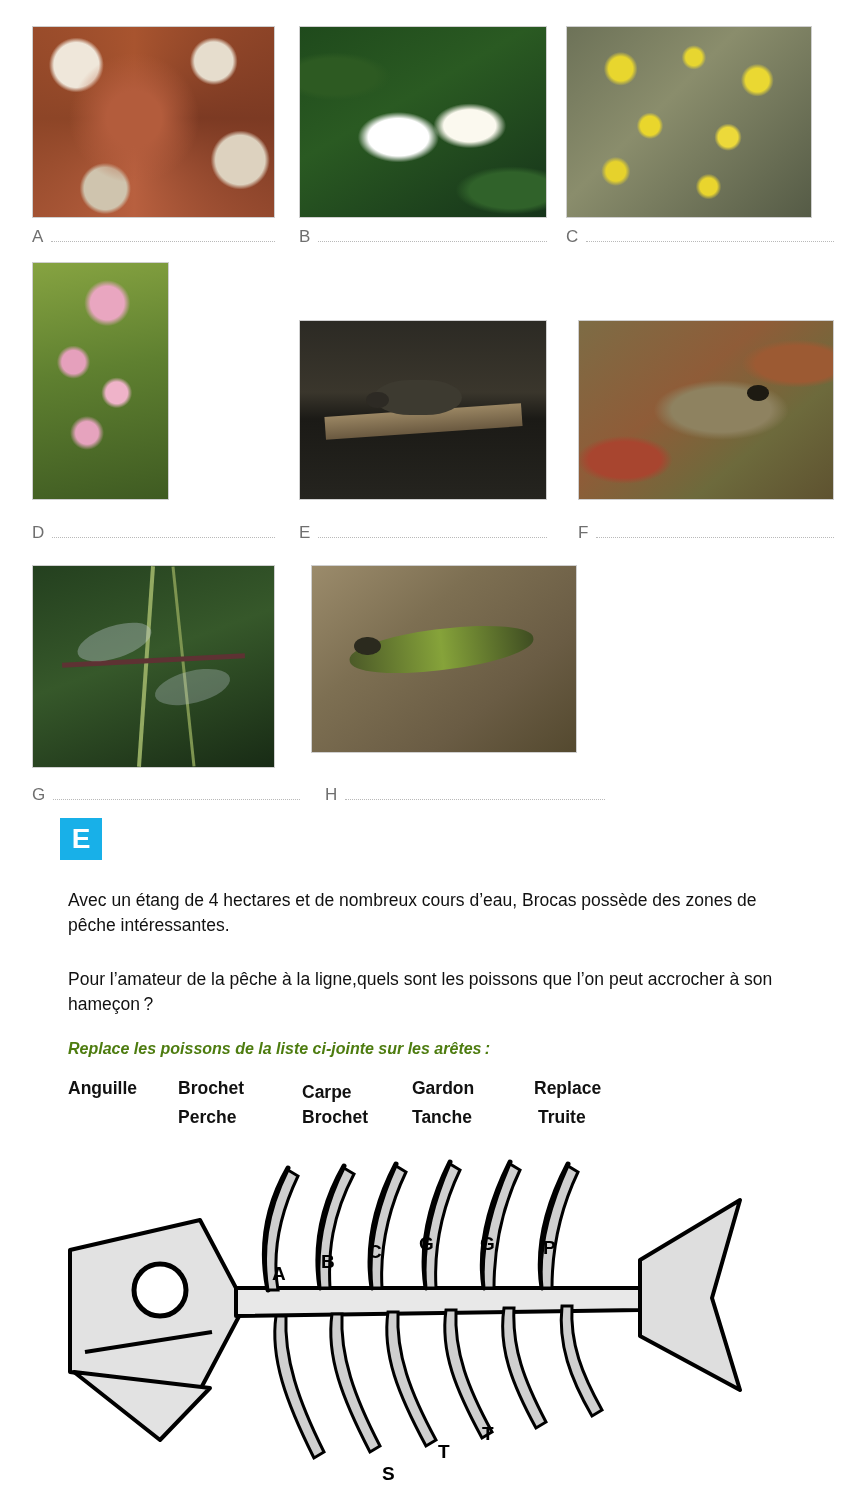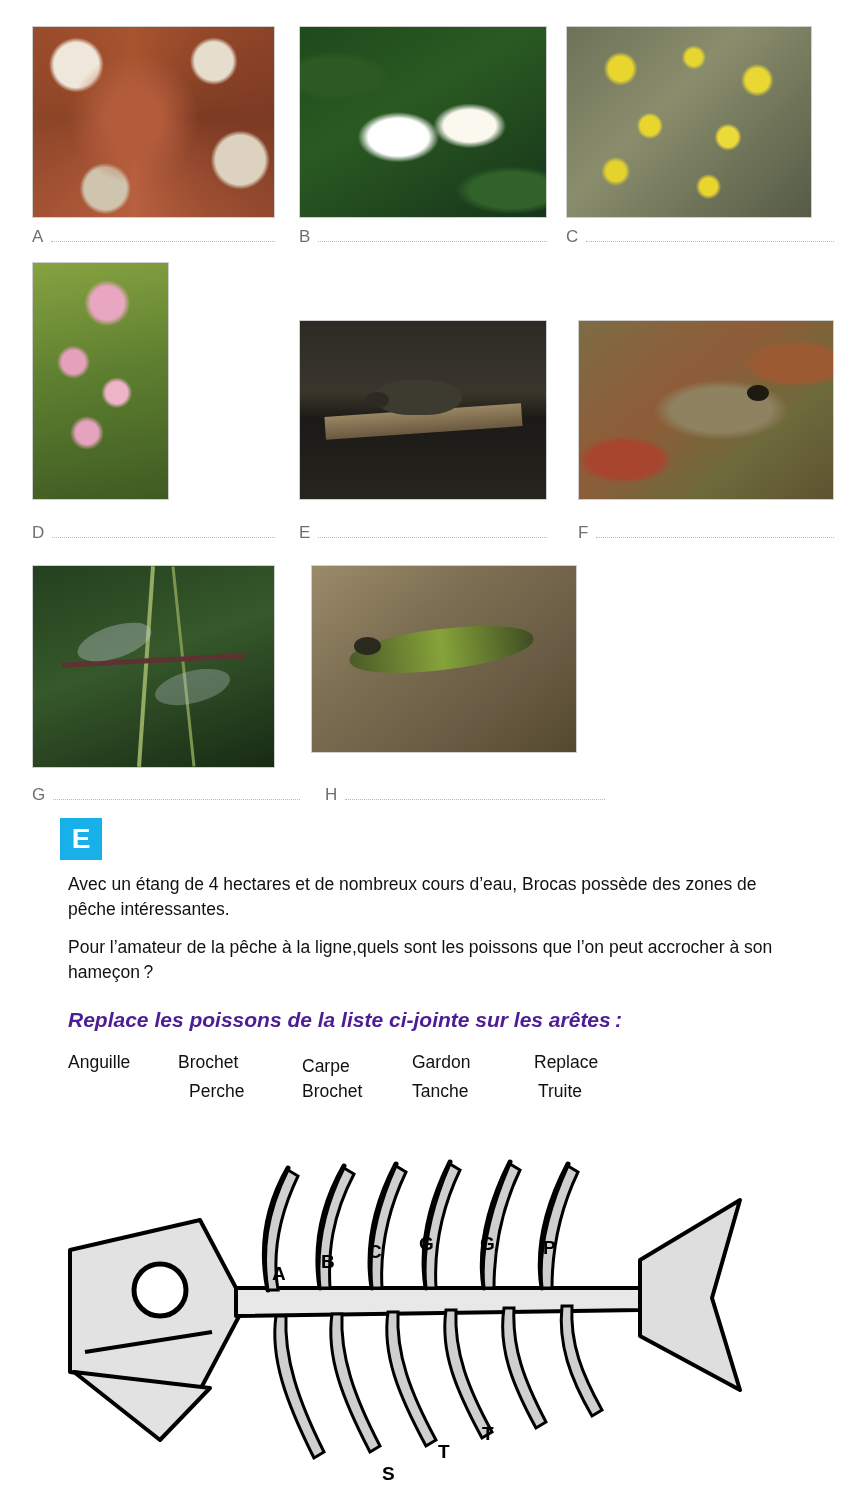--- a/index.html
+++ b/index.html
@@ -80,39 +80,39 @@
     font-weight: bold;
     letter-spacing: .1px;
     font-family: "Liberation Sans", sans-serif;
   }
   .body-text {
     padding: 0 52px 0 68px;
     font-size: 17.5px;
     line-height: 1.45;
     color: #111;
   }
-  .para { margin-top: 12px; }
+  .para { margin-top: 28px; }
   .instruction {
     padding: 0 52px 0 68px;
     margin-top: 22px;
-    font-size: 21px;
+    font-size: 16px;
     font-weight: bold;
     font-style: italic;
-    color: #4c1d95;
+    color: #4d7c0f;
   }
 
   .fish-words {
     padding-left: 68px;
     margin-top: 20px;
     font-size: 17.5px;
     color: #111;
     position: relative;
     height: 64px;
   }
-  .fw { position: absolute; white-space: nowrap; }
+  .fw { position: absolute; white-space: nowrap; font-weight: bold; }
 
   
   .fish-wrap {
     position: absolute;
     left: 40px;
     top: 1140px;
     width: 780px;
     height: 350px;
   }
   .fish-svg { display: block; }
@@ -266,21 +266,21 @@
   <div class="body-text para">Pour l’amateur de la pêche à la ligne,quels sont les poissons que l’on peut accrocher à son hameçon ?</div>
   <div class="instruction">Replace les poissons de la liste ci-jointe sur les arêtes :</div>
 
   <div class="fish-words">
     <span class="fw" style="left:68px; top:0;">Anguille</span>
     <span class="fw" style="left:178px; top:0;">Brochet</span>
     <span class="fw" style="left:302px; top:4px;">Carpe</span>
     <span class="fw" style="left:412px; top:0;">Gardon</span>
     <span class="fw" style="left:534px; top:0;">Replace</span>
 
-    <span class="fw" style="left:189px; top:29px;">Perche</span>
+    <span class="fw" style="left:178px; top:29px;">Perche</span>
     <span class="fw" style="left:302px; top:29px;">Brochet</span>
     <span class="fw" style="left:412px; top:29px;">Tanche</span>
     <span class="fw" style="left:538px; top:29px;">Truite</span>
   </div>
 </div>
 
 <div class="fish-wrap">
   <svg class="fish-svg" width="780" height="350" viewBox="0 0 780 350" xmlns="http://www.w3.org/2000/svg">
 
     <path d="M30 110 L160 80 L205 165 L160 250 L30 232 Z" fill="#e2e2e2" stroke="#000" stroke-width="4" stroke-linejoin="round"></path>

